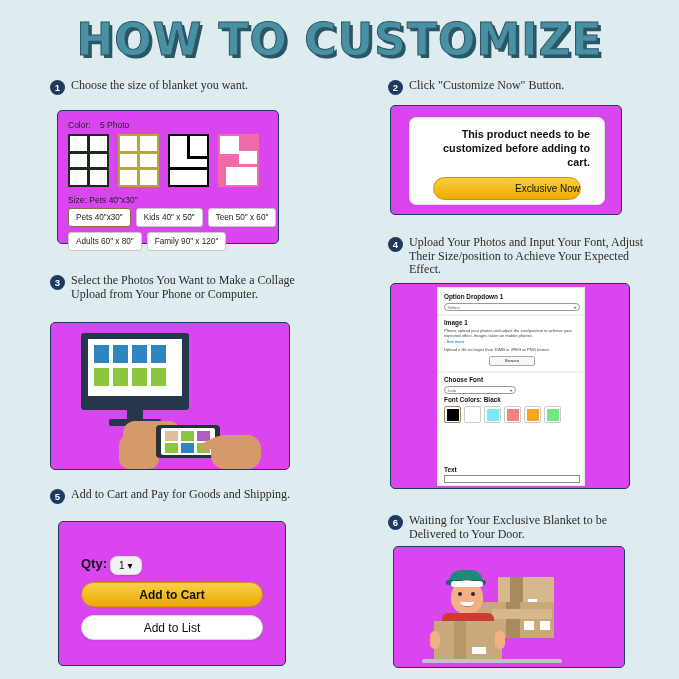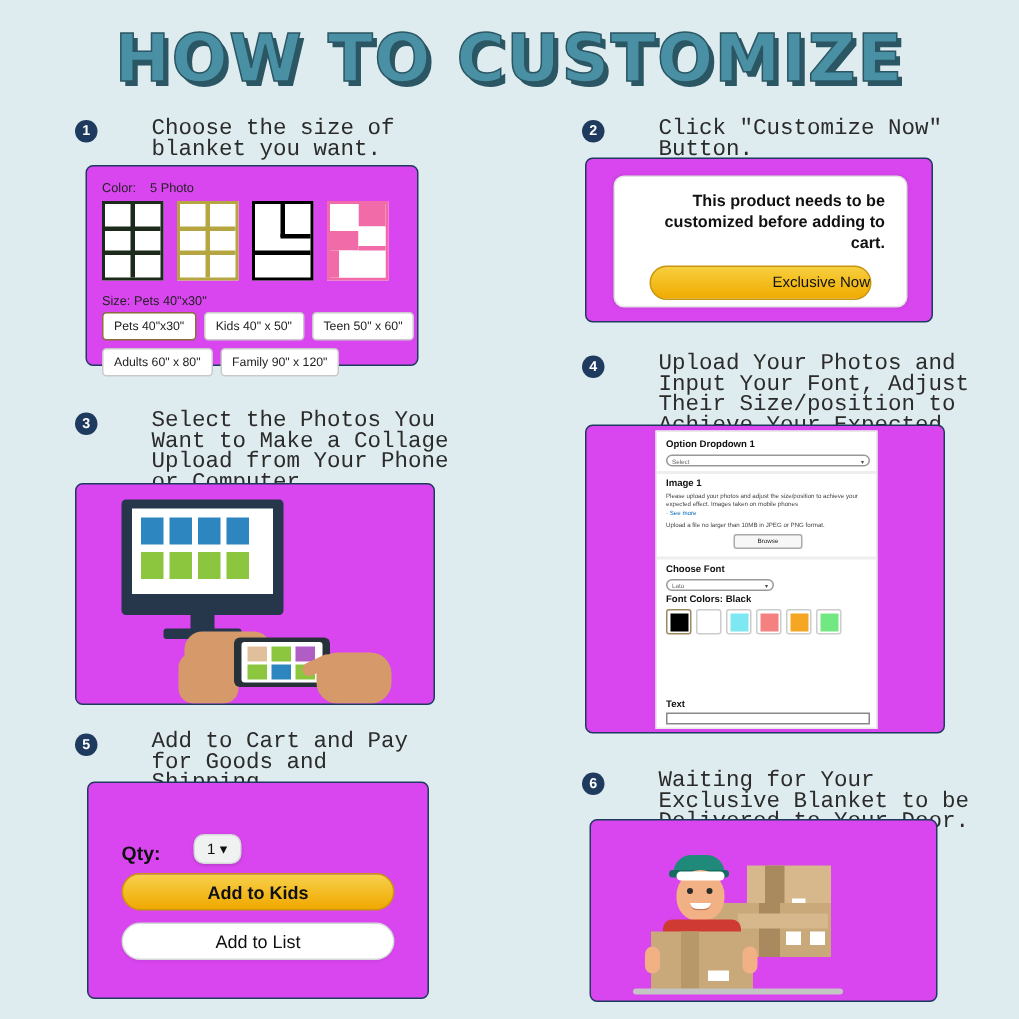--- a/index.html
+++ b/index.html
@@ -28,23 +28,22 @@
   .step-head { position: absolute; display: flex; align-items: flex-start; gap: 6px; }
   .badge {
     flex: 0 0 auto;
     width: 15px; height: 15px; border-radius: 50%;
     background: #1e3a5f; color: #fff;
     font-size: 9.5px; font-weight: bold;
     display: flex; align-items: center; justify-content: center;
     margin-top: 1px;
   }
   .step-text {
-    font-size: 15px; line-height: 13.5px; color: #2b2b2b;
-    font-family: Liberation Mono, monospace;
-    margin-left: 30px;
+    font-size: 12px; line-height: 13.5px; color: #2b2b2b;
+    font-family: Liberation Serif, serif;
   }
 
   
   .panel {
     position: absolute;
     background: #d946ef;
     border: 1.6px solid #1e3a5f;
     border-radius: 5px;
   }
 
@@ -113,21 +112,21 @@
     font-size:4.2px; color:#222; text-align:center; padding:1.6px 0; width:46px;
   }
   .swatches { position:absolute; display:flex; flex-wrap:wrap; gap:3px; width:120px; }
   .sw { width:17px; height:17px; border:1px solid #ccc; border-radius:2px;
         display:flex; align-items:center; justify-content:center; background:#fff; }
   .sw.sel { border:1.5px solid #9c8a5e; }
   .sw i { display:block; width:12px; height:12px; }
   .divider { position:absolute; left:0; right:0; height:2px; background:#eee; }
 
   
-  .qtyrow { position:absolute; display:flex; align-items:flex-end; gap:22px; }
+  .qtyrow { position:absolute; display:flex; align-items:flex-start; gap:3px; }
   .qty-lbl { font-size:13px; color:#0f1111; font-weight:600; }
   .qty-sel {
     background:#f0f2f2; border:1px solid #d5d9d9; border-radius:7px;
     font-size:10px; padding:3px 8px; color:#0f1111; display:flex; gap:3px; align-items:center;
     box-shadow: 0 1px 2px rgba(0,0,0,.12);
   }
   .cart-btn {
     position:absolute; border-radius:14px; text-align:center;
     font-size:12px; color:#0f1111; display:flex; align-items:center; justify-content:center;
   }
@@ -328,21 +327,21 @@
   </div>
 
   <div class="panel" style="left:58px; top:521px; width:228px; height:145px;">
     <div class="qtyrow" style="left:22px; top:34px;">
       <div class="qty-lbl">Qty:</div>
       <div class="qty-sel">
         <span>1</span>
         <span>▾</span>
       </div>
     </div>
-    <div class="cart-btn primary" style="left:22px; top:60px; width:182px; height:25px;">Add to Kids</div>
+    <div class="cart-btn primary" style="left:22px; top:60px; width:182px; height:25px;">Add to Cart</div>
     <div class="cart-btn second" style="left:22px; top:93px; width:182px; height:25px;">Add to List</div>
   </div>
 
   <div class="step-head" style="left:388px; top:514px; width:262px;">
     <div class="badge">6</div>
     <div class="step-text">Waiting for Your Exclusive Blanket to be Delivered to Your Door.</div>
   </div>
 
   <div class="panel" style="left:393px; top:546px; width:232px; height:122px;">
     <div class="illus6" style="left:0; top:0; width:230px; height:120px; overflow:hidden;">

